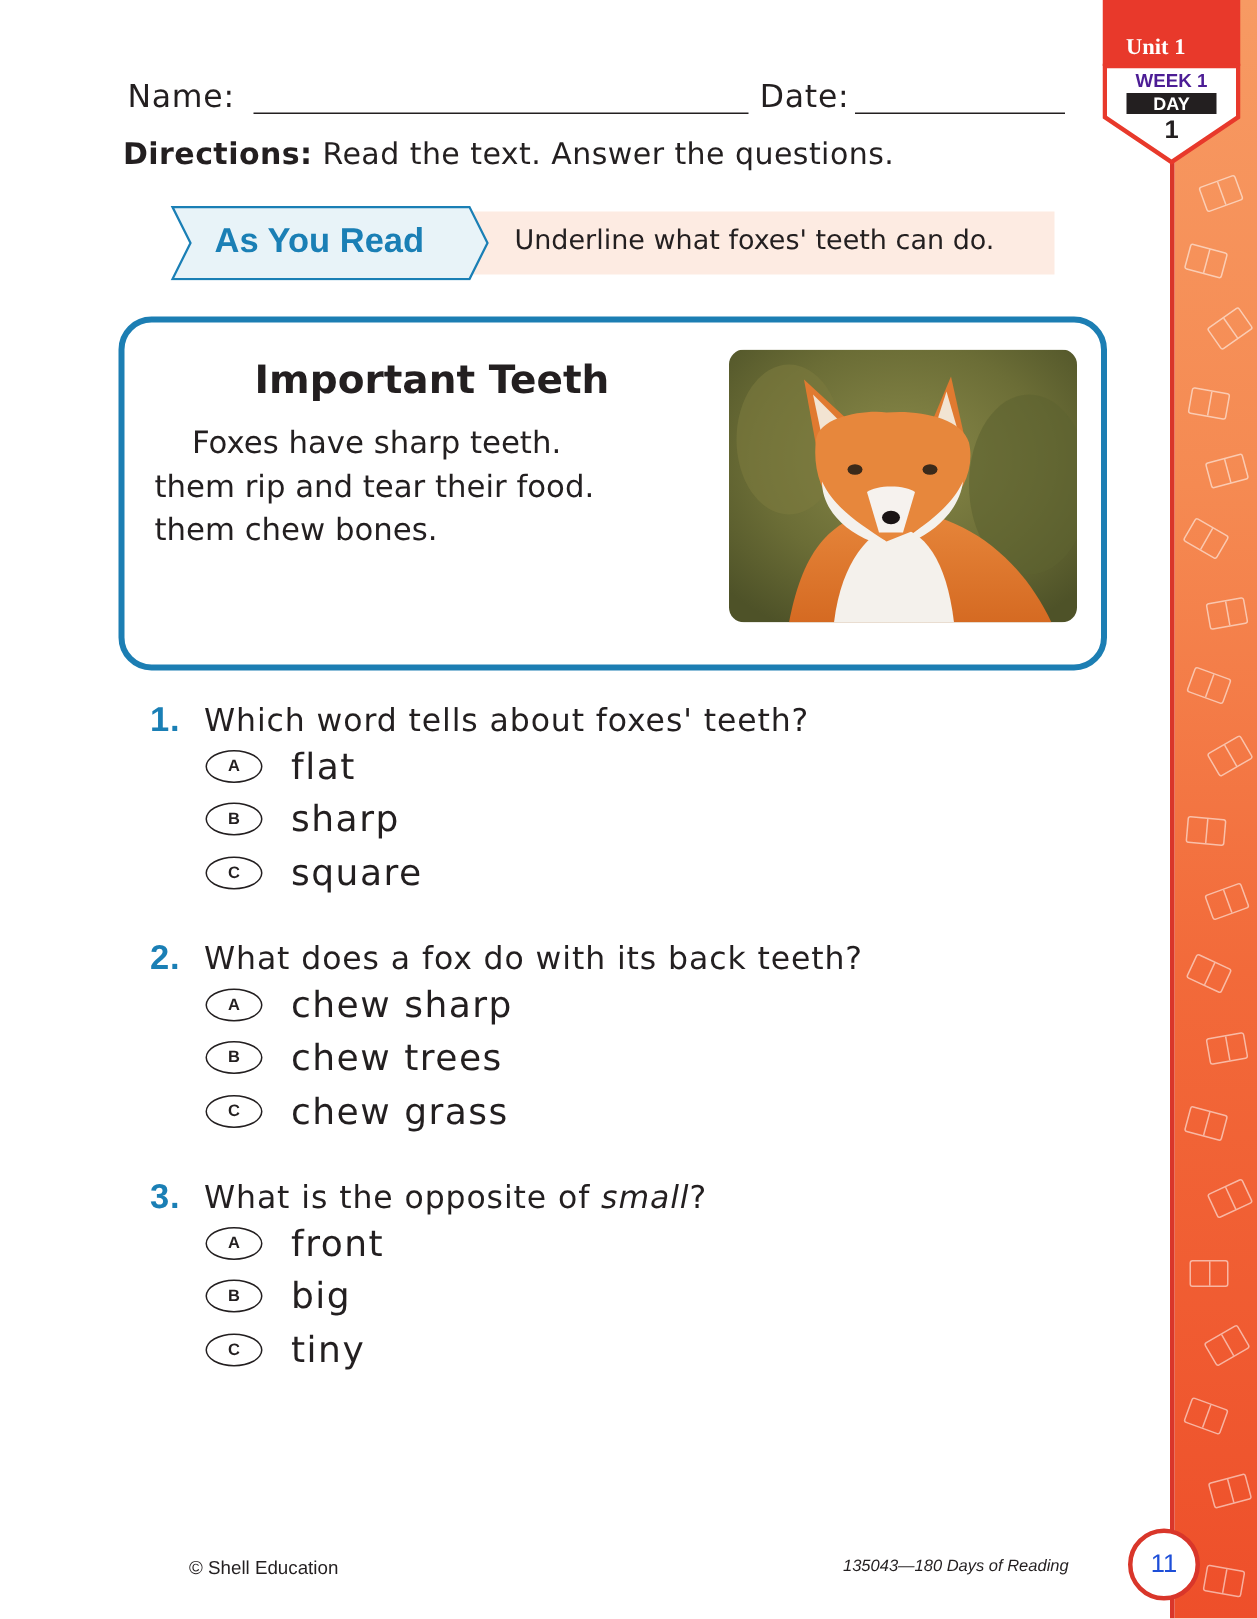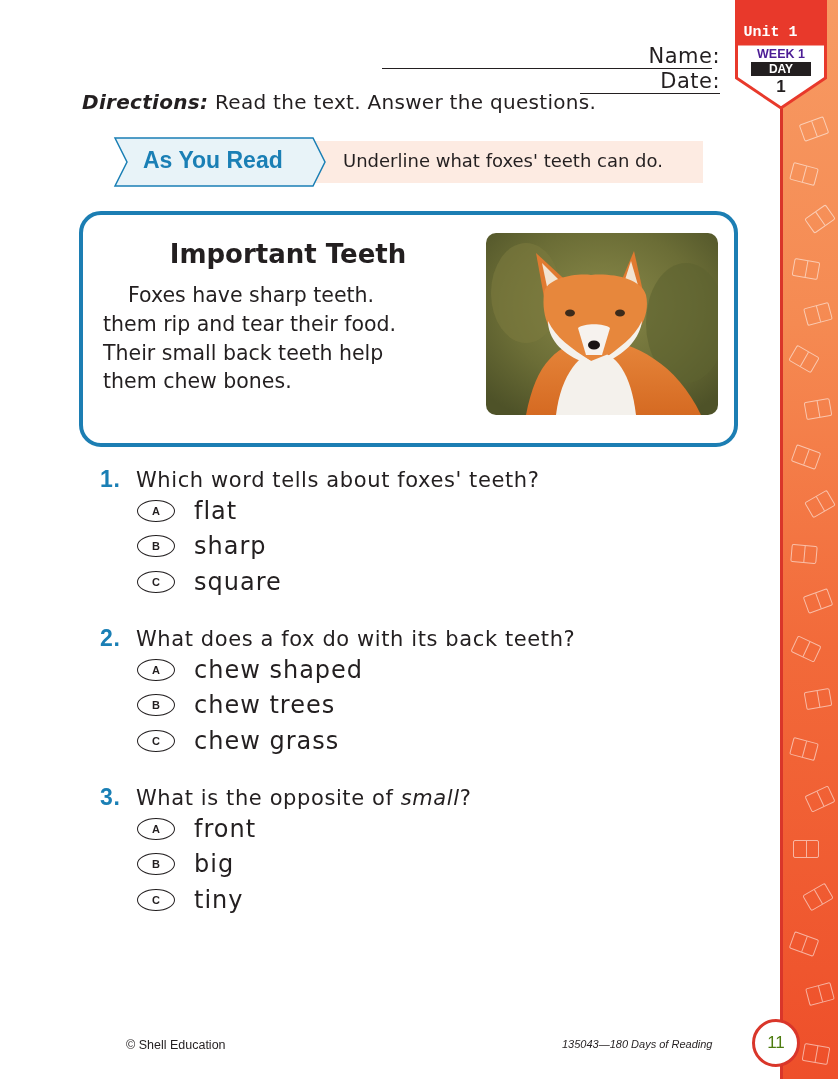--- a/index.html
+++ b/index.html
@@ -22,50 +22,50 @@
     border-left: 1.5px solid rgba(255,255,255,0.55);
   }
 
   
   .unit-badge {
     position: absolute; left: 735px; top: 0; width: 92px; height: 112px;
   }
   .unit-badge svg { position: absolute; left: 0; top: 0; }
   .unit-title {
     position: absolute; left: 0; top: 24px; width: 71px; text-align: center;
-    color: #ffffff; font-family: Liberation Mono, monospace; font-weight: bold; font-size: 15px;
+    color: #ffffff; font-family: Liberation Serif, serif; font-weight: bold; font-size: 15px;
   }
   .week-label {
     position: absolute; left: 0; top: 47px; width: 92px; text-align: center;
     font-family: "Liberation Sans", sans-serif; font-weight: bold; font-size: 12.5px; color: #4c1d95;
   }
   .day-label {
     position: absolute; left: 16px; top: 62px; width: 60px; height: 14px; text-align: center;
     background: #231f20; color: #ffffff;
     font-family: "Liberation Sans", sans-serif; font-weight: bold; font-size: 12px; line-height: 14px;
   }
   .day-number {
     position: absolute; left: 0; top: 77px; width: 92px; text-align: center;
     font-family: "Liberation Sans", sans-serif; font-weight: bold; font-size: 17px; color: #231f20;
   }
 
   
   .name-row {
     position: absolute; left: 85px; top: 44px; width: 635px; height: 32px;
-    font-size: 21px; letter-spacing: 0.5px; display: flex; align-items: flex-end; flex-direction: column;
+    font-size: 21px; letter-spacing: 0.5px; display: flex; align-items: flex-end;
   }
   .name-row .label { white-space: nowrap; }
   .name-row .line { border-bottom: 1.5px solid #231f20; height: 26px; }
   .name-line { width: 330px; margin-left: 12px; margin-right: 8px; }
   .date-line { width: 140px; margin-left: 4px; }
 
   .directions {
     position: absolute; left: 82px; top: 90px; font-size: 20px; letter-spacing: 0.3px;
   }
-  .directions b { font-weight: bold; font-style: italic; }
+  .directions b { font-weight: bold; }
 
   
   .ayr {
     position: absolute; left: 113px; top: 137px; height: 50px; width: 592px;
   }
   .ayr-bg {
     position: absolute; left: 190px; top: 4px; width: 400px; height: 42px; background: #fdebe2;
   }
   .ayr svg { position: absolute; left: 0; top: 0; }
   .ayr-label {
@@ -116,21 +116,21 @@
   .footer-left {
     position: absolute; left: 86px; top: 1038px; font-family: "Liberation Sans", sans-serif; font-size: 12.5px; margin-left: 40px;
   }
   .footer-right {
     position: absolute; left: 562px; top: 1038px; font-family: "Liberation Sans", sans-serif; font-size: 11px; font-style: italic;
   }
   .page-number {
     position: absolute; left: 752px; top: 1019px; width: 48px; height: 48px; border-radius: 50%;
     background: #ffffff; border: 3px solid #d9362a;
     display: flex; align-items: center; justify-content: center;
-    font-family: "Liberation Sans", sans-serif; font-size: 17px; color: #4d7c0f;
+    font-family: "Liberation Sans", sans-serif; font-size: 17px; color: #1d4ed8;
   }
 </style>
 </head>
 <body>
 
 <div class="side-strip">
   <div class="book" style="left:18px;top:120px;transform:rotate(-20deg)"></div>
   <div class="book" style="left:8px;top:165px;transform:rotate(15deg)"></div>
   <div class="book" style="left:24px;top:210px;transform:rotate(-35deg)"></div>
   <div class="book" style="left:10px;top:260px;transform:rotate(10deg)"></div>
@@ -181,21 +181,20 @@
   </svg>
   <div class="ayr-label">As You Read</div>
   <div class="ayr-text">Underline what foxes' teeth can do.</div>
 </div>
 
 <div class="passage">
   <div class="passage-title">Important Teeth</div>
   <div class="passage-body">
     <div class="indent">Foxes have sharp teeth.</div>
     <div>them rip and tear their food.</div>
-    <div>Their small back teeth help</div>
     <div>them chew bones.</div>
   </div>
   <div class="fox-photo">
     <svg width="232" height="182" viewBox="0 0 232 182">
       <defs>
         <radialGradient id="bgG" cx="50%" cy="40%" r="70%">
           <stop offset="0%" stop-color="#8a8a4a"></stop>
           <stop offset="60%" stop-color="#6b6d36"></stop>
           <stop offset="100%" stop-color="#4e5228"></stop>
         </radialGradient>
@@ -249,21 +248,21 @@
     <span class="opt-text">square</span>
   </div>
 </div>
 
 <div class="question" style="top:625px">
   <div class="q-stem">
     <span class="q-num">2.</span><span>What does a fox do with its back teeth?</span>
   </div>
   <div class="option">
     <span class="bubble">A</span>
-    <span class="opt-text">chew shaped</span>
+    <span class="opt-text">chew sharp</span>
   </div>
   <div class="option">
     <span class="bubble">B</span>
     <span class="opt-text">chew trees</span>
   </div>
   <div class="option">
     <span class="bubble">C</span>
     <span class="opt-text">chew grass</span>
   </div>
 </div>

